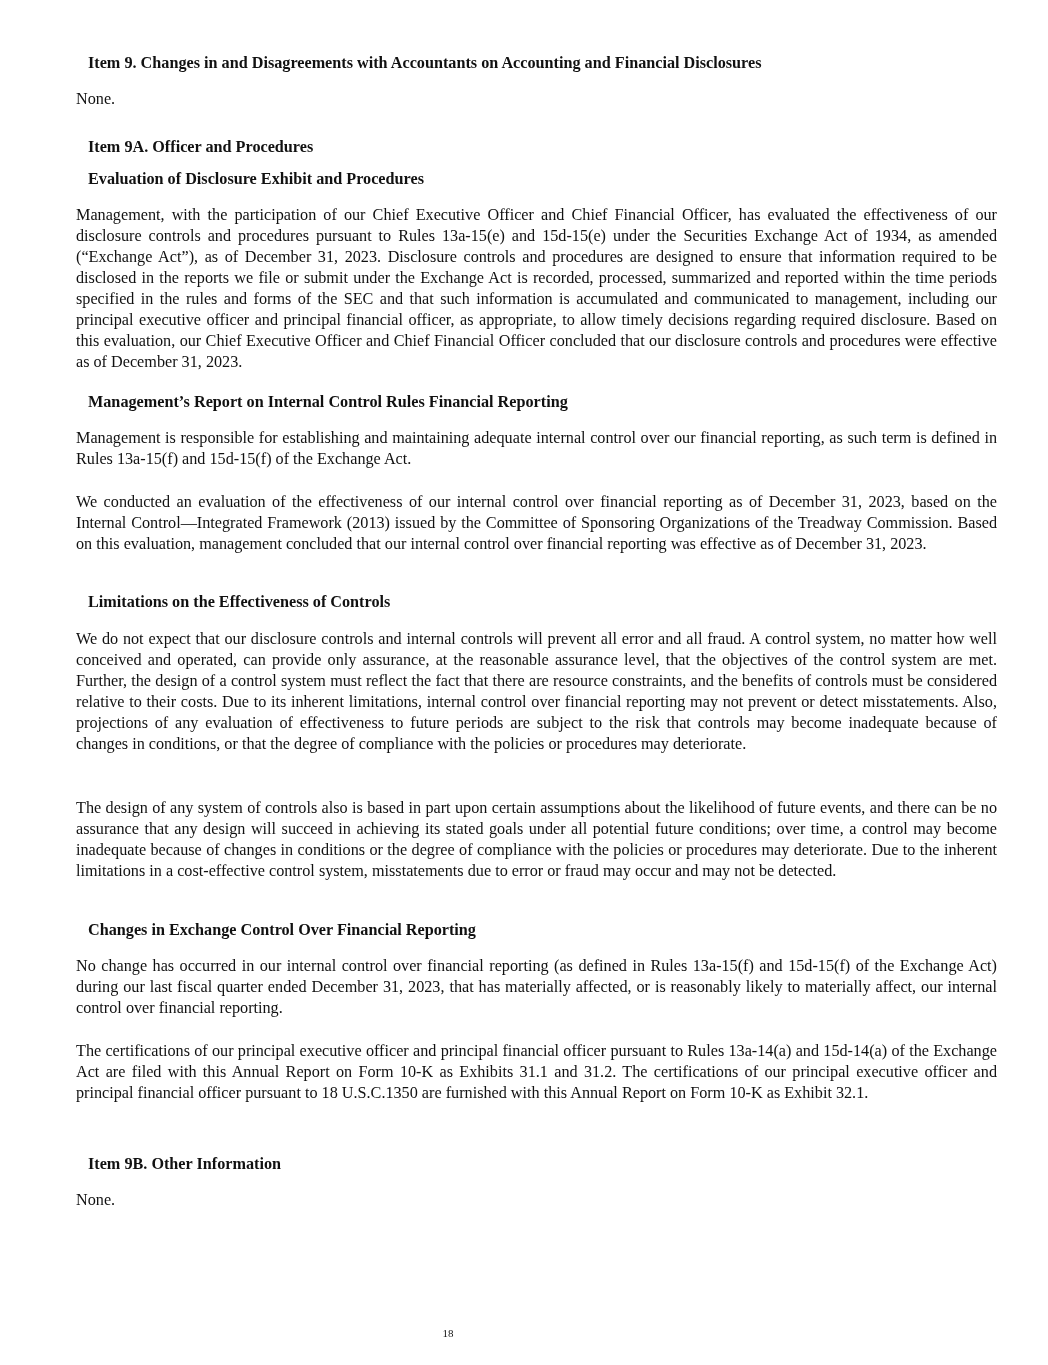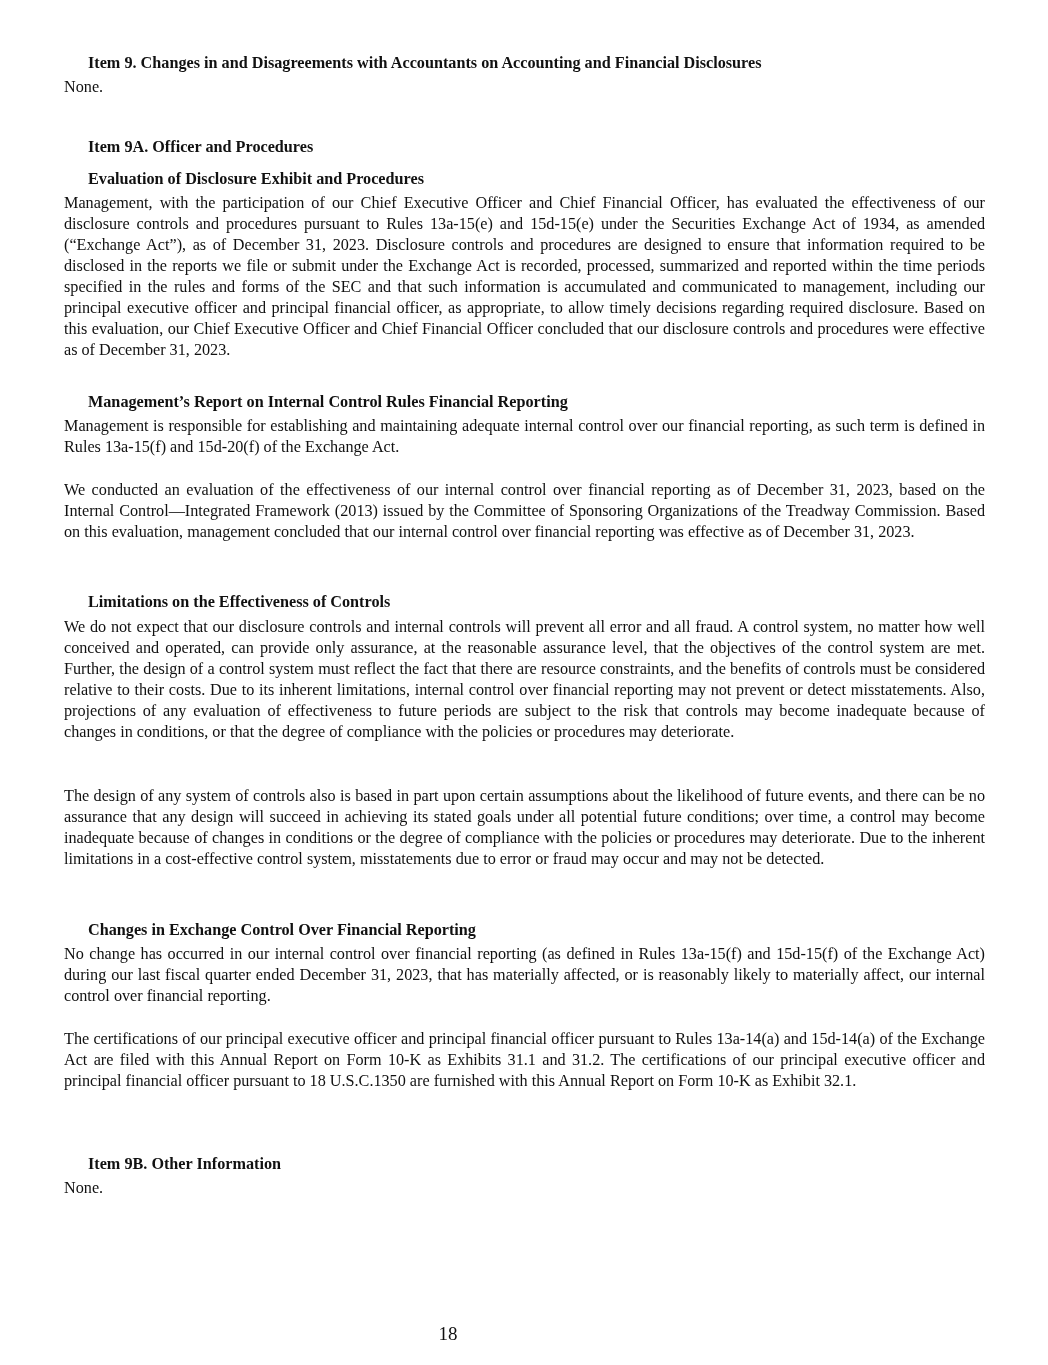--- a/index.html
+++ b/index.html
@@ -27,47 +27,47 @@
       left: 16px;
       font-weight: bold;
       white-space: nowrap;
       margin: 8px;
       font-size: 16.2px;
     }
     .para {
       position: absolute;
       left: 0;
       width: 921px;
-      margin: 0;
+      margin: 12px;
       text-align: justify;
     }
     .page-number {
       position: absolute;
       left: 0;
       width: 896px;
       top: 1323px;
       text-align: center;
-      font-size: 19px;
+      font-size: 11px;
     }
   </style>
 </head>
 <body>
 
 <div class="page">
 
   <h2 class="heading" style="top:45px;">Item 9. Changes in and Disagreements with Accountants on Accounting and Financial Disclosures</h2>
   <p class="para" style="top:77px;">None.</p>
 
   <h2 class="heading" style="top:129px;">Item 9A. Officer and Procedures</h2>
 
   <h3 class="heading" style="top:161px;">Evaluation of Disclosure Exhibit and Procedures</h3>
   <p class="para" style="top:193px;">Management, with the participation of our Chief Executive Officer and Chief Financial Officer, has evaluated the effectiveness of our disclosure controls and procedures pursuant to Rules 13a-15(e) and 15d-15(e) under the Securities Exchange Act of 1934, as amended (“Exchange Act”), as of December 31, 2023. Disclosure controls and procedures are designed to ensure that information required to be disclosed in the reports we file or submit under the Exchange Act is recorded, processed, summarized and reported within the time periods specified in the rules and forms of the SEC and that such information is accumulated and communicated to management, including our principal executive officer and principal financial officer, as appropriate, to allow timely decisions regarding required disclosure. Based on this evaluation, our Chief Executive Officer and Chief Financial Officer concluded that our disclosure controls and procedures were effective as of December 31, 2023.</p>
 
   <h3 class="heading" style="top:384px;">Management’s Report on Internal Control Rules Financial Reporting</h3>
-  <p class="para" style="top:416px;">Management is responsible for establishing and maintaining adequate internal control over our financial reporting, as such term is defined in Rules 13a-15(f) and 15d-20(f) of the Exchange Act.</p>
+  <p class="para" style="top:416px;">Management is responsible for establishing and maintaining adequate internal control over our financial reporting, as such term is defined in Rules 13a-15(f) and 15d-15(f) of the Exchange Act.</p>
   <p class="para" style="top:480px;">We conducted an evaluation of the effectiveness of our internal control over financial reporting as of December 31, 2023, based on the Internal Control—Integrated Framework (2013) issued by the Committee of Sponsoring Organizations of the Treadway Commission. Based on this evaluation, management concluded that our internal control over financial reporting was effective as of December 31, 2023.</p>
 
   <h3 class="heading" style="top:584px;">Limitations on the Effectiveness of Controls</h3>
   <p class="para" style="top:617px;">We do not expect that our disclosure controls and internal controls will prevent all error and all fraud. A control system, no matter how well conceived and operated, can provide only assurance, at the reasonable assurance level, that the objectives of the control system are met. Further, the design of a control system must reflect the fact that there are resource constraints, and the benefits of controls must be considered relative to their costs. Due to its inherent limitations, internal control over financial reporting may not prevent or detect misstatements. Also, projections of any evaluation of effectiveness to future periods are subject to the risk that controls may become inadequate because of changes in conditions, or that the degree of compliance with the policies or procedures may deteriorate.</p>
   <p class="para" style="top:786px;">The design of any system of controls also is based in part upon certain assumptions about the likelihood of future events, and there can be no assurance that any design will succeed in achieving its stated goals under all potential future conditions; over time, a control may become inadequate because of changes in conditions or the degree of compliance with the policies or procedures may deteriorate. Due to the inherent limitations in a cost-effective control system, misstatements due to error or fraud may occur and may not be detected.</p>
 
   <h3 class="heading" style="top:912px;">Changes in Exchange Control Over Financial Reporting</h3>
   <p class="para" style="top:944px;">No change has occurred in our internal control over financial reporting (as defined in Rules 13a-15(f) and 15d-15(f) of the Exchange Act) during our last fiscal quarter ended December 31, 2023, that has materially affected, or is reasonably likely to materially affect, our internal control over financial reporting.</p>
   <p class="para" style="top:1029px;">The certifications of our principal executive officer and principal financial officer pursuant to Rules 13a-14(a) and 15d-14(a) of the Exchange Act are filed with this Annual Report on Form 10-K as Exhibits 31.1 and 31.2. The certifications of our principal executive officer and principal financial officer pursuant to 18 U.S.C.1350 are furnished with this Annual Report on Form 10-K as Exhibit 32.1.</p>
 

